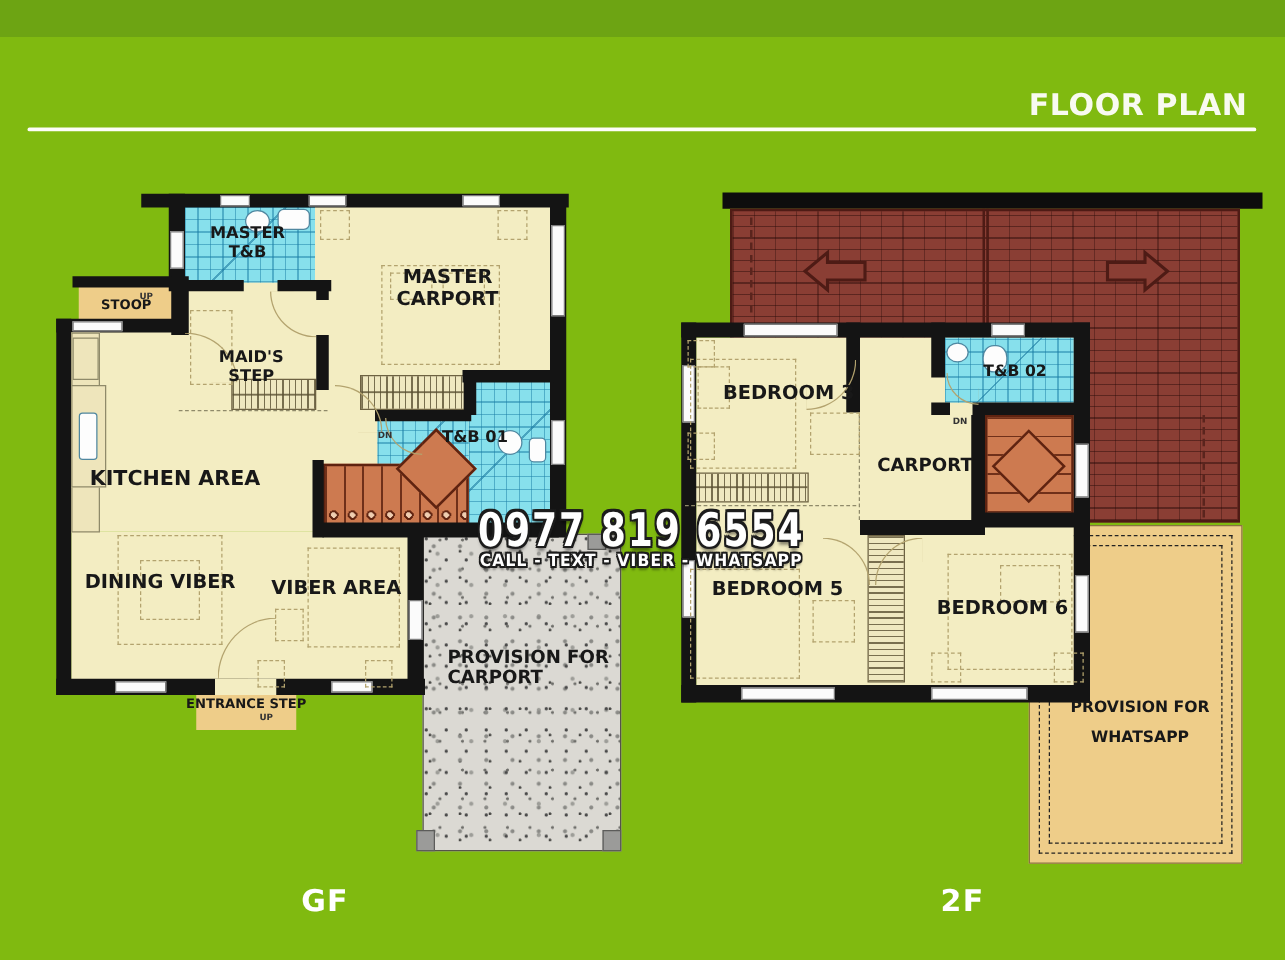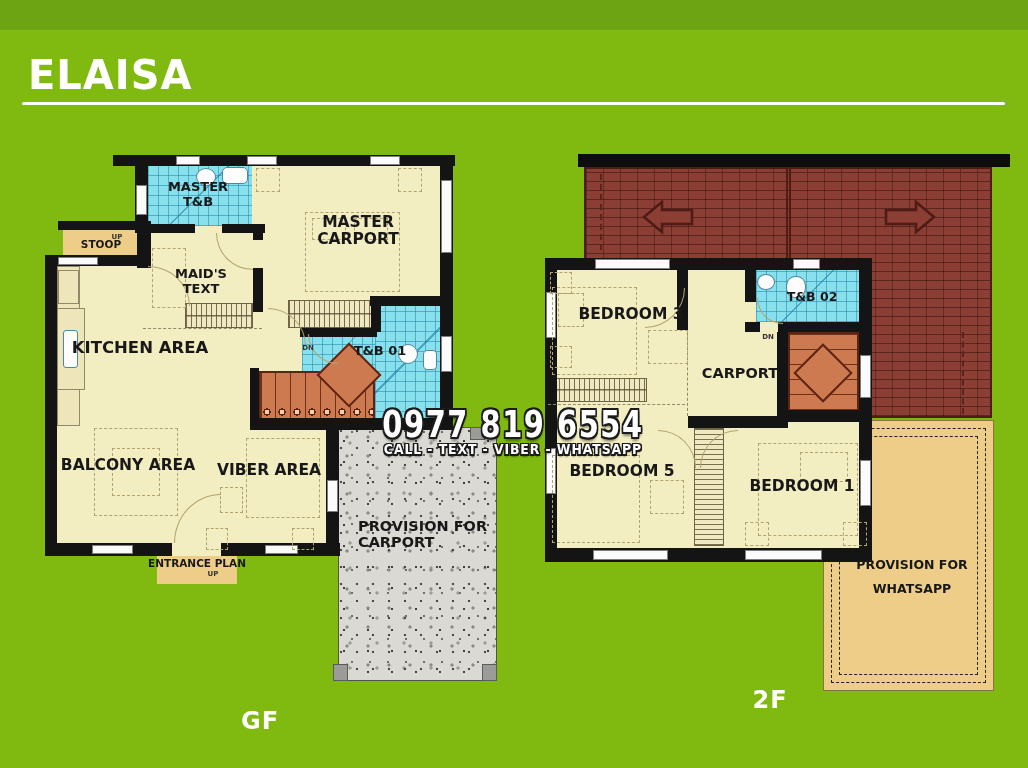--- a/index.html
+++ b/index.html
@@ -75,21 +75,21 @@
   .channels{position:absolute;left:513px;top:449px;transform:translate(-50%,-50%) scaleX(.92);
     font-size:13.5px;font-weight:bold;color:#fff;letter-spacing:1px;white-space:nowrap;z-index:50;
     text-shadow:-1.5px -1.5px 0 #1c1c1c,0 -1.5px 0 #1c1c1c,1.5px -1.5px 0 #1c1c1c,-1.5px 0 0 #1c1c1c,
       1.5px 0 0 #1c1c1c,-1.5px 1.5px 0 #1c1c1c,0 1.5px 0 #1c1c1c,1.5px 1.5px 0 #1c1c1c,0 3px 2px rgba(0,0,0,.4)}
 </style>
 </head>
 <body>
 
 <div class="stage">
 
-  <div class="title">ELAISA</div>
+  <div class="subtitle">FLOOR PLAN</div>
   <div class="rule"></div>
 
   <div class="abs">
 
     <div class="floor" style="left:148px;top:165px;width:295px;height:145px"></div>
     <div class="floor" style="left:57px;top:263px;width:386px;height:162px"></div>
     <div class="floor" style="left:57px;top:425px;width:275px;height:123px"></div>
     <div class="tan" style="left:63px;top:229px;width:77px;height:29px"></div>
     <div class="tan" style="left:157px;top:553px;width:80px;height:31px"></div>
 
@@ -172,34 +172,34 @@
     <div class="fixture" style="left:423px;top:350px;width:14px;height:20px;border-radius:4px"></div>
 
     <div class="lbl fs13" style="left:198px;top:195px">
       <span class="ln">MASTER</span>
       <span class="ln">T&amp;B</span>
     </div>
     <div class="lbl fs15" style="left:358px;top:231px">
       <span class="ln">MASTER</span>
       <span class="ln">CARPORT</span>
     </div>
-    <div class="lbl fs13" style="left:201px;top:282px">
+    <div class="lbl fs13" style="left:201px;top:294px">
       <span class="ln">MAID'S</span>
-      <span class="ln">TEXT</span>
+      <span class="ln">STEP</span>
     </div>
     <div class="lbl fs10" style="left:101px;top:245px">STOOP</div>
-    <div class="lbl fs16" style="left:140px;top:348px">KITCHEN AREA</div>
+    <div class="lbl fs16" style="left:140px;top:383px">KITCHEN AREA</div>
     <div class="lbl fs13" style="left:380px;top:351px">T&amp;B 01</div>
-    <div class="lbl fs15" style="left:128px;top:466px">BALCONY AREA</div>
+    <div class="lbl fs15" style="left:128px;top:466px">DINING VIBER</div>
     <div class="lbl fs15" style="left:269px;top:471px">VIBER AREA</div>
     <div class="lbl fs14" style="left:358px;top:518px;transform:none;text-align:left">
       <span class="ln">PROVISION FOR</span>
       <span class="ln">CARPORT</span>
     </div>
-    <div class="lbl fs10" style="left:197px;top:564px">ENTRANCE PLAN</div>
+    <div class="lbl fs10" style="left:197px;top:564px">ENTRANCE STEP</div>
 
     <div class="marker" style="left:117px;top:237px">UP</div>
     <div class="marker" style="left:213px;top:574px">UP</div>
     <div class="marker" style="left:308px;top:348px">DN</div>
     <div class="tag" style="left:260px;top:721px">GF</div>
   </div>
 
   <div class="abs">
 
     <div class="roofbar" style="left:578px;top:154px;width:432px;height:13px"></div>
@@ -268,25 +268,25 @@
     <div class="dash" style="left:745px;top:522px;width:24px;height:24px"></div>
     <div class="dash" style="left:843px;top:522px;width:24px;height:24px"></div>
 
     <div class="fixture" style="left:757px;top:274px;width:18px;height:16px;border-radius:50%"></div>
     <div class="fixture" style="left:786px;top:276px;width:20px;height:22px;border-radius:45%"></div>
 
     <div class="lbl fs15" style="left:631px;top:315px">BEDROOM 3</div>
     <div class="lbl fs12" style="left:812px;top:297px">T&amp;B 02</div>
     <div class="lbl fs14" style="left:740px;top:373px">CARPORT</div>
     <div class="lbl fs15" style="left:622px;top:472px">BEDROOM 5</div>
-    <div class="lbl fs15" style="left:802px;top:487px">BEDROOM 1</div>
+    <div class="lbl fs15" style="left:802px;top:487px">BEDROOM 6</div>
     <div class="lbl fs12" style="left:912px;top:577px;line-height:1.9">
       <span class="ln">PROVISION FOR</span>
       <span class="ln">WHATSAPP</span>
     </div>
     <div class="marker" style="left:768px;top:337px">DN</div>
-    <div class="tag" style="left:770px;top:700px">2F</div>
+    <div class="tag" style="left:770px;top:721px">2F</div>
   </div>
 
   <div class="phone">0977 819 6554</div>
   <div class="channels">CALL - TEXT - VIBER - WHATSAPP</div>
 
 </div>
 
 </body></html>

